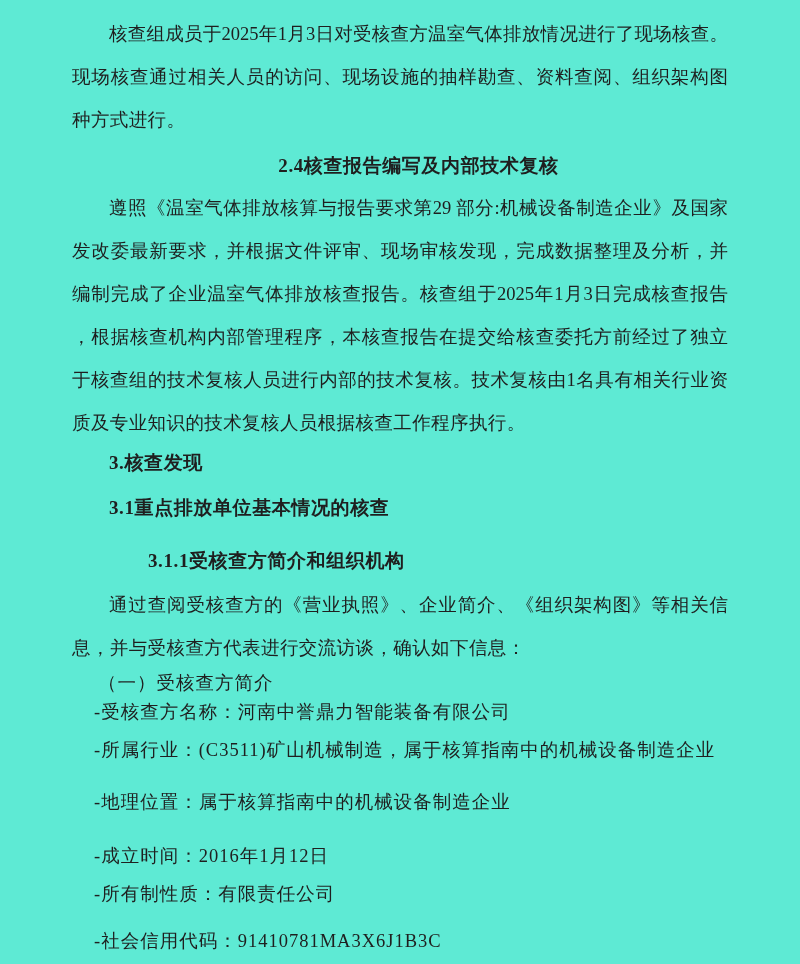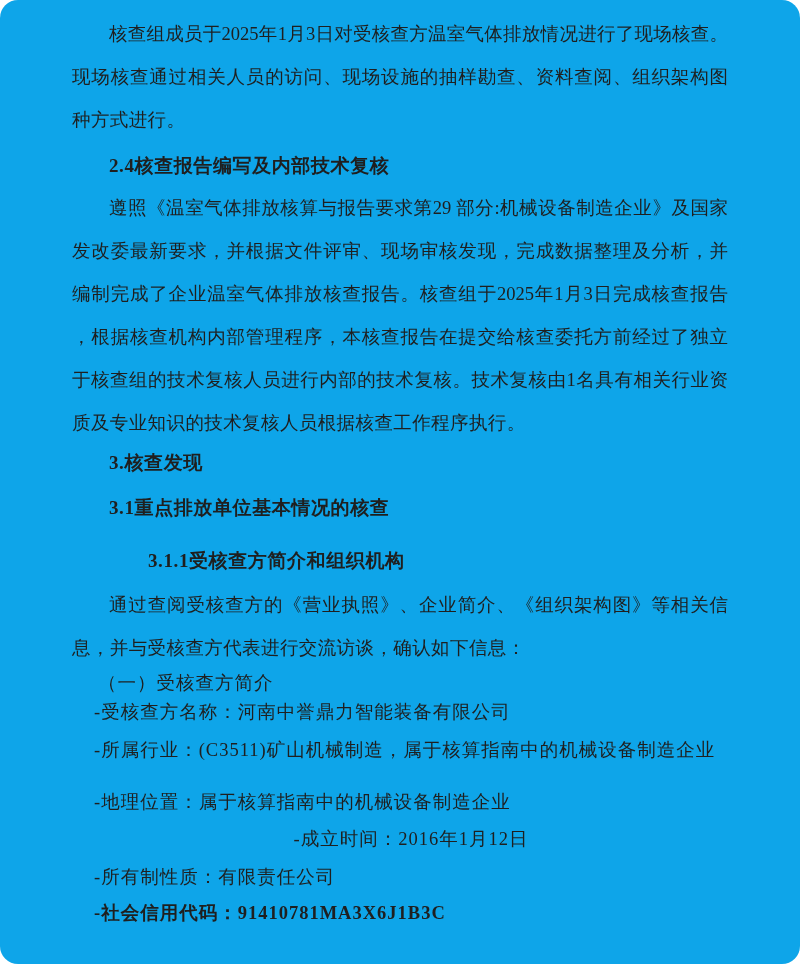--- a/index.html
+++ b/index.html
@@ -5,28 +5,27 @@
   html, body {
     margin: 0;
     padding: 0;
     background: #ffffff;
   }
   .page {
     position: relative;
     width: 800px;
     height: 964px;
     margin: 0;
-    background: #0ea5e9;
+    background: #5eead4;
     box-sizing: border-box;
     padding: 13px 72px 0 72px;
     font-family: "Liberation Serif", "DejaVu Serif", serif;
     font-size: 18.5px;
     color: #1f1f1f;
     overflow: hidden;
-    border-radius: 18px;
   }
   .line {
     line-height: 43px;
     white-space: nowrap;
     letter-spacing: 0.4px;
   }
   
   .fill {
     white-space: normal;
     text-align: justify;
@@ -34,44 +33,44 @@
     letter-spacing: 0;
   }
   .ind2 { text-indent: 37px; }
   .hd {
     font-weight: 700;
     font-size: 19px;
     letter-spacing: 0.6px;
   }
   .hd2 { padding-left: 37px; }
   .hd4 { padding-left: 76px; font-family: Liberation Serif, serif; }
-  .mt-h24  { margin-top: 2px; }
+  .mt-h24  { margin-top: 2px; text-align: center; }
   .mt-h3   { margin-top: -4px; }
   .mt-h31  { margin-top: 2px; }
   .mt-h311 { margin-top: 10px; }
   .mt-p3   { margin-top: 2px; }
   .item {
     line-height: 30px;
     white-space: nowrap;
     letter-spacing: 1px;
     padding-left: 22px;
   }
   .item-intro {
     line-height: 30px;
     white-space: nowrap;
     letter-spacing: 1px;
     padding-left: 26px;
     margin-top: -2px;
   }
   .m-i0 { margin-top: -1px; }
   .m-i1 { margin-top: 8px; }
   .m-i2 { margin-top: 22px; }
-  .m-i3 { margin-top: 7px; text-align: center; }
+  .m-i3 { margin-top: 24px; }
   .m-i4 { margin-top: 8px; }
-  .m-i5 { margin-top: 6px; font-weight: bold; }
+  .m-i5 { margin-top: 17px; }
 </style>
 </head>
 <body>
 
 <div class="page">
 
   <div class="line fill ind2">核查组成员于2025年1月3日对受核查方温室气体排放情况进行了现场核查。</div>
   <div class="line fill">现场核查通过相关人员的访问、现场设施的抽样勘查、资料查阅、组织架构图</div>
   <div class="line">种方式进行。</div>
 

